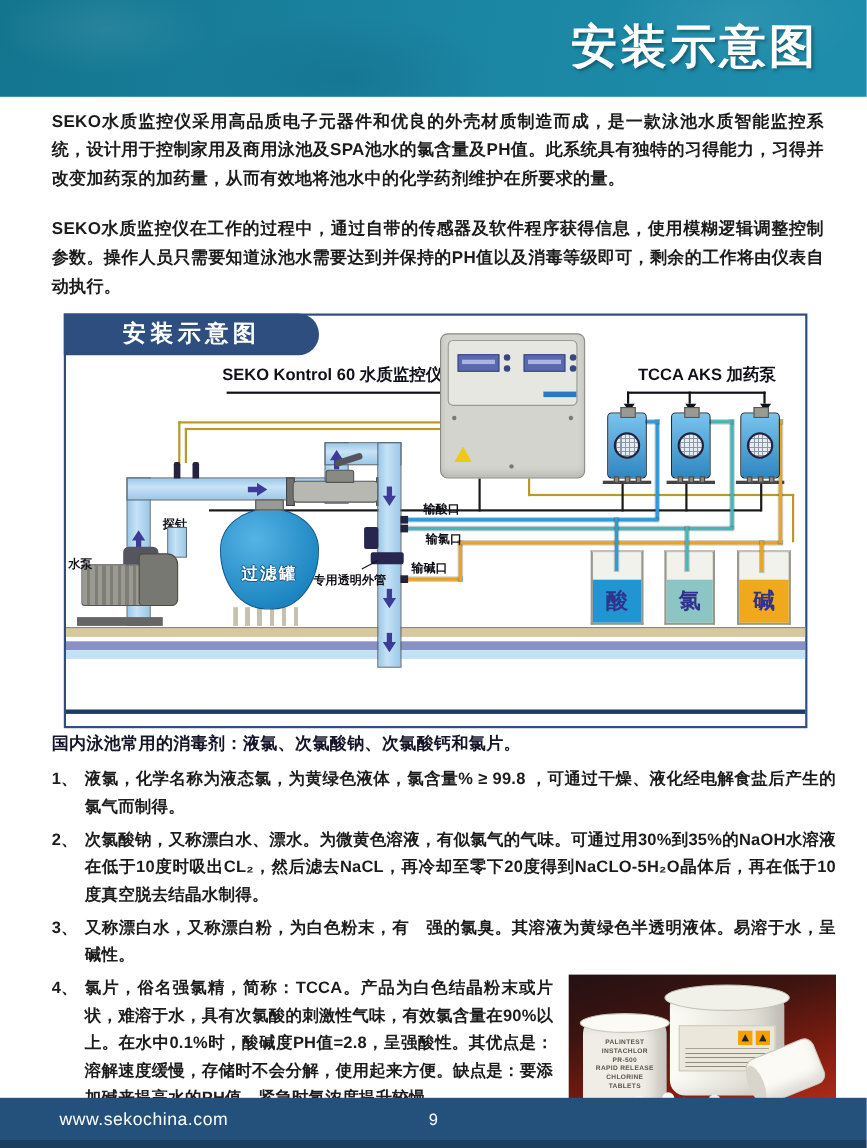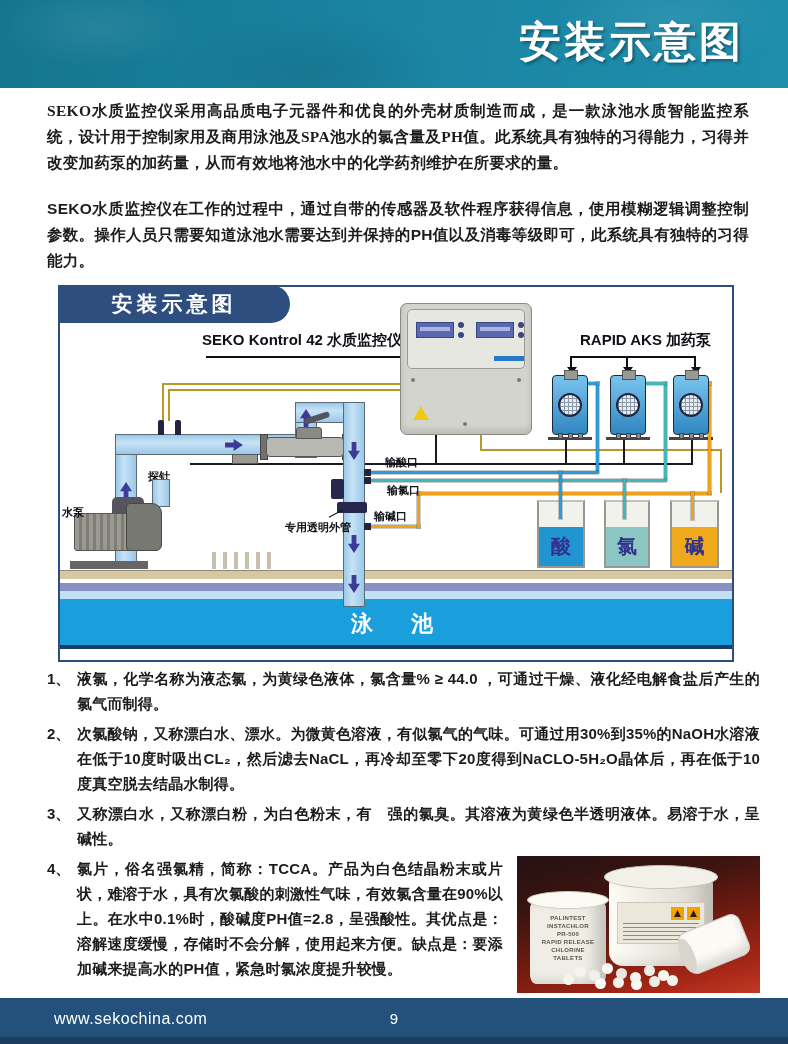--- a/index.html
+++ b/index.html
@@ -143,28 +143,28 @@
   .ftr-page { left:50%; top:12px; transform:translateX(-50%); font-size:15px; }
   .ftr-slogan { right:54px; top:11px; font-size:17px; letter-spacing:4px; font-weight:bold; }
 </style>
 </head>
 <body>
 
 <div class="abs hdr">
   <div class="abs hdr-title">安装示意图</div>
 </div>
 
-<p class="abs para" style="top:98px;font-family:Liberation Serif, serif;">SEKO水质监控仪采用高品质电子元器件和优良的外壳材质制造而成，是一款泳池水质智能监控系统，设计用于控制家用及商用泳池及SPA池水的氯含量及PH值。此系统具有独特的习得能力，习得并改变加药泵的加药量，从而有效地将池水中的化学药剂维护在所要求的量。</p>
-<p class="abs para" style="top:196px;">SEKO水质监控仪在工作的过程中，通过自带的传感器及软件程序获得信息，使用模糊逻辑调整控制参数。操作人员只需要知道泳池水需要达到并保持的PH值以及消毒等级即可，此系统具有独特的习得能力。</p>
+<p class="abs para" style="top:98px;">SEKO水质监控仪采用高品质电子元器件和优良的外壳材质制造而成，是一款泳池水质智能监控系统，设计用于控制家用及商用泳池及SPA池水的氯含量及PH值。此系统具有独特的习得能力，习得并改变加药泵的加药量，从而有效地将池水中的化学药剂维护在所要求的量。</p>
+<p class="abs para" style="top:196px;">SEKO水质监控仪在工作的过程中，通过自带的传感器及软件程序获得信息，使用模糊逻辑调整控制参数。操作人员只需要知道泳池水需要达到并保持的PH值以及消毒等级即可，剩余的工作将由仪表自动执行。</p>
 
 <div class="abs diagram">
 
   <div class="abs banner">安装示意图</div>
 
-  <div class="abs dlabel" style="left:142px;top:44px;">SEKO Kontrol 42 水质监控仪</div>
+  <div class="abs dlabel" style="left:142px;top:44px;">SEKO Kontrol 60 水质监控仪</div>
   <div class="abs k-line" style="left:146px;top:69px;width:242px;"></div>
   <div class="abs k-head" style="left:388px;top:65px;"></div>
 
   <div class="abs wire-k" style="left:102px;top:96px;width:2px;height:38px;"></div>
   <div class="abs wire-k" style="left:108px;top:102px;width:2px;height:32px;"></div>
   <div class="abs wire-k" style="left:102px;top:96px;width:240px;height:2px;"></div>
   <div class="abs wire-k" style="left:108px;top:102px;width:234px;height:2px;"></div>
 
   <div class="abs wire-k" style="left:420px;top:148px;width:2px;height:16px;"></div>
   <div class="abs wire-k" style="left:420px;top:162px;width:242px;height:2px;"></div>
@@ -185,21 +185,21 @@
       <div class="btn-dot" style="left:110px;top:12px;"></div>
       <div class="btn-dot" style="left:110px;top:22px;"></div>
       <div class="ctrl-logo" style="left:86px;top:46px;"></div>
     </div>
     <div class="warn" style="left:12px;top:102px;"></div>
     <div class="screw" style="left:10px;top:74px;"></div>
     <div class="screw" style="right:10px;top:74px;"></div>
     <div class="screw" style="left:62px;top:118px;"></div>
   </div>
 
-  <div class="abs dlabel" style="left:520px;top:44px;">RAPID AKS 加药泵</div>
+  <div class="abs dlabel" style="left:520px;top:44px;">TCCA AKS 加药泵</div>
   <div class="abs k-line" style="left:510px;top:69px;width:126px;"></div>
   <div class="abs br-stem" style="left:510px;top:69px;height:11px;"></div>
   <div class="abs br-stem" style="left:566px;top:69px;height:11px;"></div>
   <div class="abs br-stem" style="left:634px;top:69px;height:11px;"></div>
   <div class="abs br-head" style="left:507px;top:80px;"></div>
   <div class="abs br-head" style="left:563px;top:80px;"></div>
   <div class="abs br-head" style="left:631px;top:80px;"></div>
 
   <div class="abs tube tube-b" style="left:536px;top:95px;width:3px;height:91px;z-index:2;"></div>
   <div class="abs tube tube-b" style="left:515px;top:95px;width:24px;height:3px;z-index:2;"></div>
@@ -266,20 +266,23 @@
   <div class="abs fit" style="left:277px;top:215px;width:30px;height:11px;z-index:4;"></div>
   <div class="abs port" style="left:304px;top:182px;z-index:4;"></div>
   <div class="abs port" style="left:304px;top:190px;z-index:4;"></div>
   <div class="abs port" style="left:304px;top:236px;z-index:4;"></div>
   <div class="abs slabel" style="left:325px;top:168px;z-index:5;">输酸口</div>
   <div class="abs slabel" style="left:327px;top:196px;z-index:5;">输氯口</div>
   <div class="abs slabel" style="left:314px;top:222px;z-index:5;">输碱口</div>
   <div class="abs slabel" style="left:225px;top:233px;z-index:5;">专用透明外管</div>
   <div class="abs" style="left:268px;top:226px;width:16px;height:1px;background:#111;transform:rotate(-28deg);z-index:5;"></div>
 
+  <div class="abs tank">
+    <span class="tank-label">过滤罐</span>
+  </div>
   <div class="abs" style="left:172px;top:167px;width:26px;height:10px;background:#9a9a94;border:1px solid #555;z-index:2;"></div>
   <div class="abs legs" style="left:152px;top:265px;width:66px;height:17px;"></div>
 
   <div class="abs pipe" style="left:92px;top:192px;width:18px;height:28px;"></div>
   <div class="abs wpump-cowl" style="left:52px;top:210px;width:32px;height:16px;z-index:2;"></div>
   <div class="abs wpump-motor" style="left:14px;top:226px;width:58px;height:38px;z-index:2;"></div>
   <div class="abs wpump-head" style="left:66px;top:216px;width:36px;height:48px;z-index:2;"></div>
   <div class="abs wpump-base" style="left:10px;top:274px;width:78px;height:8px;z-index:2;"></div>
   <div class="abs slabel" style="left:2px;top:218px;z-index:3;">水泵</div>
 
@@ -295,31 +298,29 @@
   </div>
   <div class="abs beaker" style="left:610px;top:213px;width:49px;height:68px;z-index:2;">
     <div class="liquid" style="background:#f0a81c;">
       <span>碱</span>
     </div>
   </div>
 
   <div class="abs strip" style="top:283px;height:9px;background:#d8c8a0;border-top:1px solid #8a8a80;"></div>
   <div class="abs strip" style="top:296px;height:8px;background:#8890c4;"></div>
   <div class="abs strip" style="top:304px;height:8px;background:#c2e2f4;"></div>
-  <div class="abs pool">
-    <span>泳　池</span>
-  </div>
   <div class="abs strip" style="top:358px;height:4px;background:#1b3a66;"></div>
 </div>
 
 <div class="abs sect">
+  <div class="sect-h">国内泳池常用的消毒剂：液氯、次氯酸钠、次氯酸钙和氯片。</div>
 
   <div class="li">
     <span class="num">1、</span>
-    <span class="txt">液氯，化学名称为液态氯，为黄绿色液体，氯含量% ≥ 44.0 ，可通过干燥、液化经电解食盐后产生的氯气而制得。</span>
+    <span class="txt">液氯，化学名称为液态氯，为黄绿色液体，氯含量% ≥ 99.8 ，可通过干燥、液化经电解食盐后产生的氯气而制得。</span>
   </div>
   <div class="li">
     <span class="num">2、</span>
     <span class="txt">次氯酸钠，又称漂白水、漂水。为微黄色溶液，有似氯气的气味。可通过用30%到35%的NaOH水溶液在低于10度时吸出CL₂，然后滤去NaCL，再冷却至零下20度得到NaCLO-5H₂O晶体后，再在低于10度真空脱去结晶水制得。</span>
   </div>
   <div class="li">
     <span class="num">3、</span>
     <span class="txt">又称漂白水，又称漂白粉，为白色粉末，有　强的氯臭。其溶液为黄绿色半透明液体。易溶于水，呈碱性。</span>
   </div>
 

